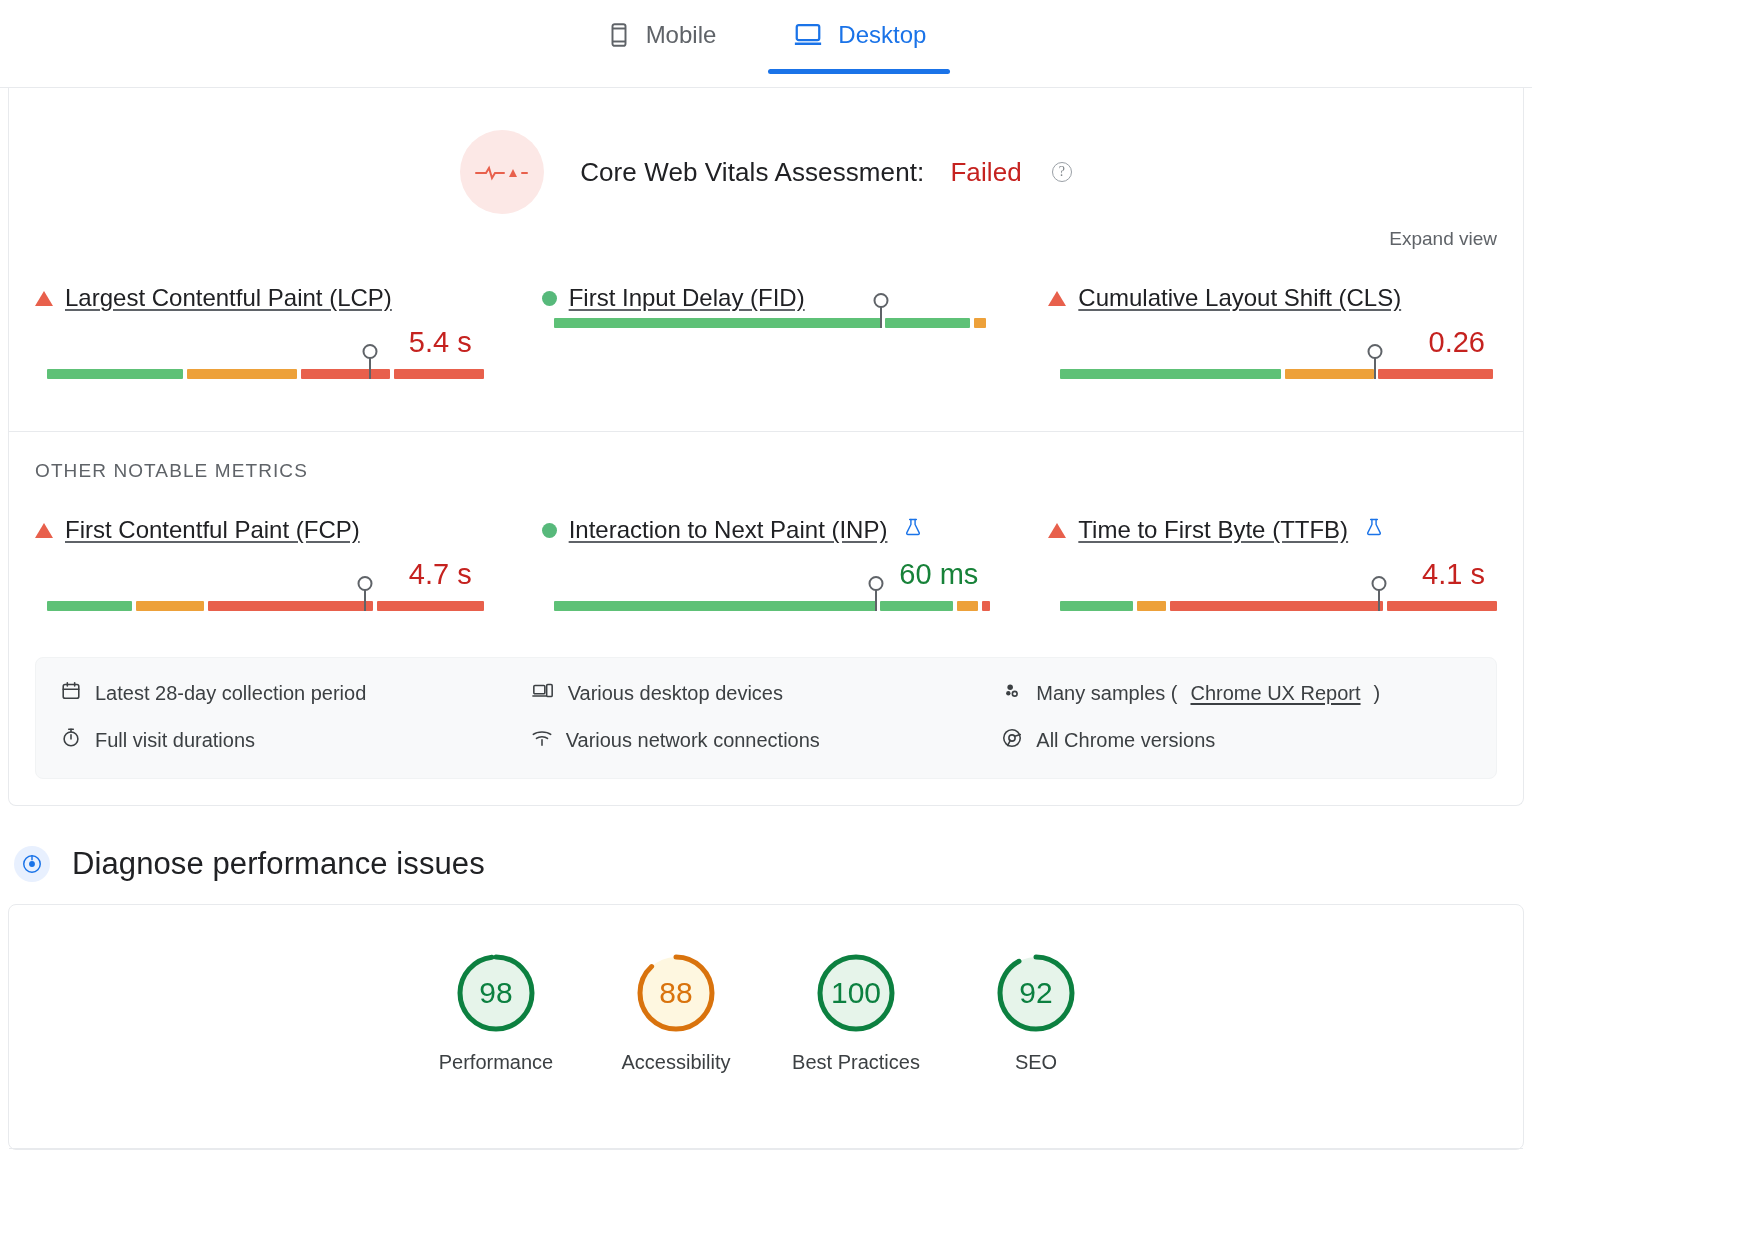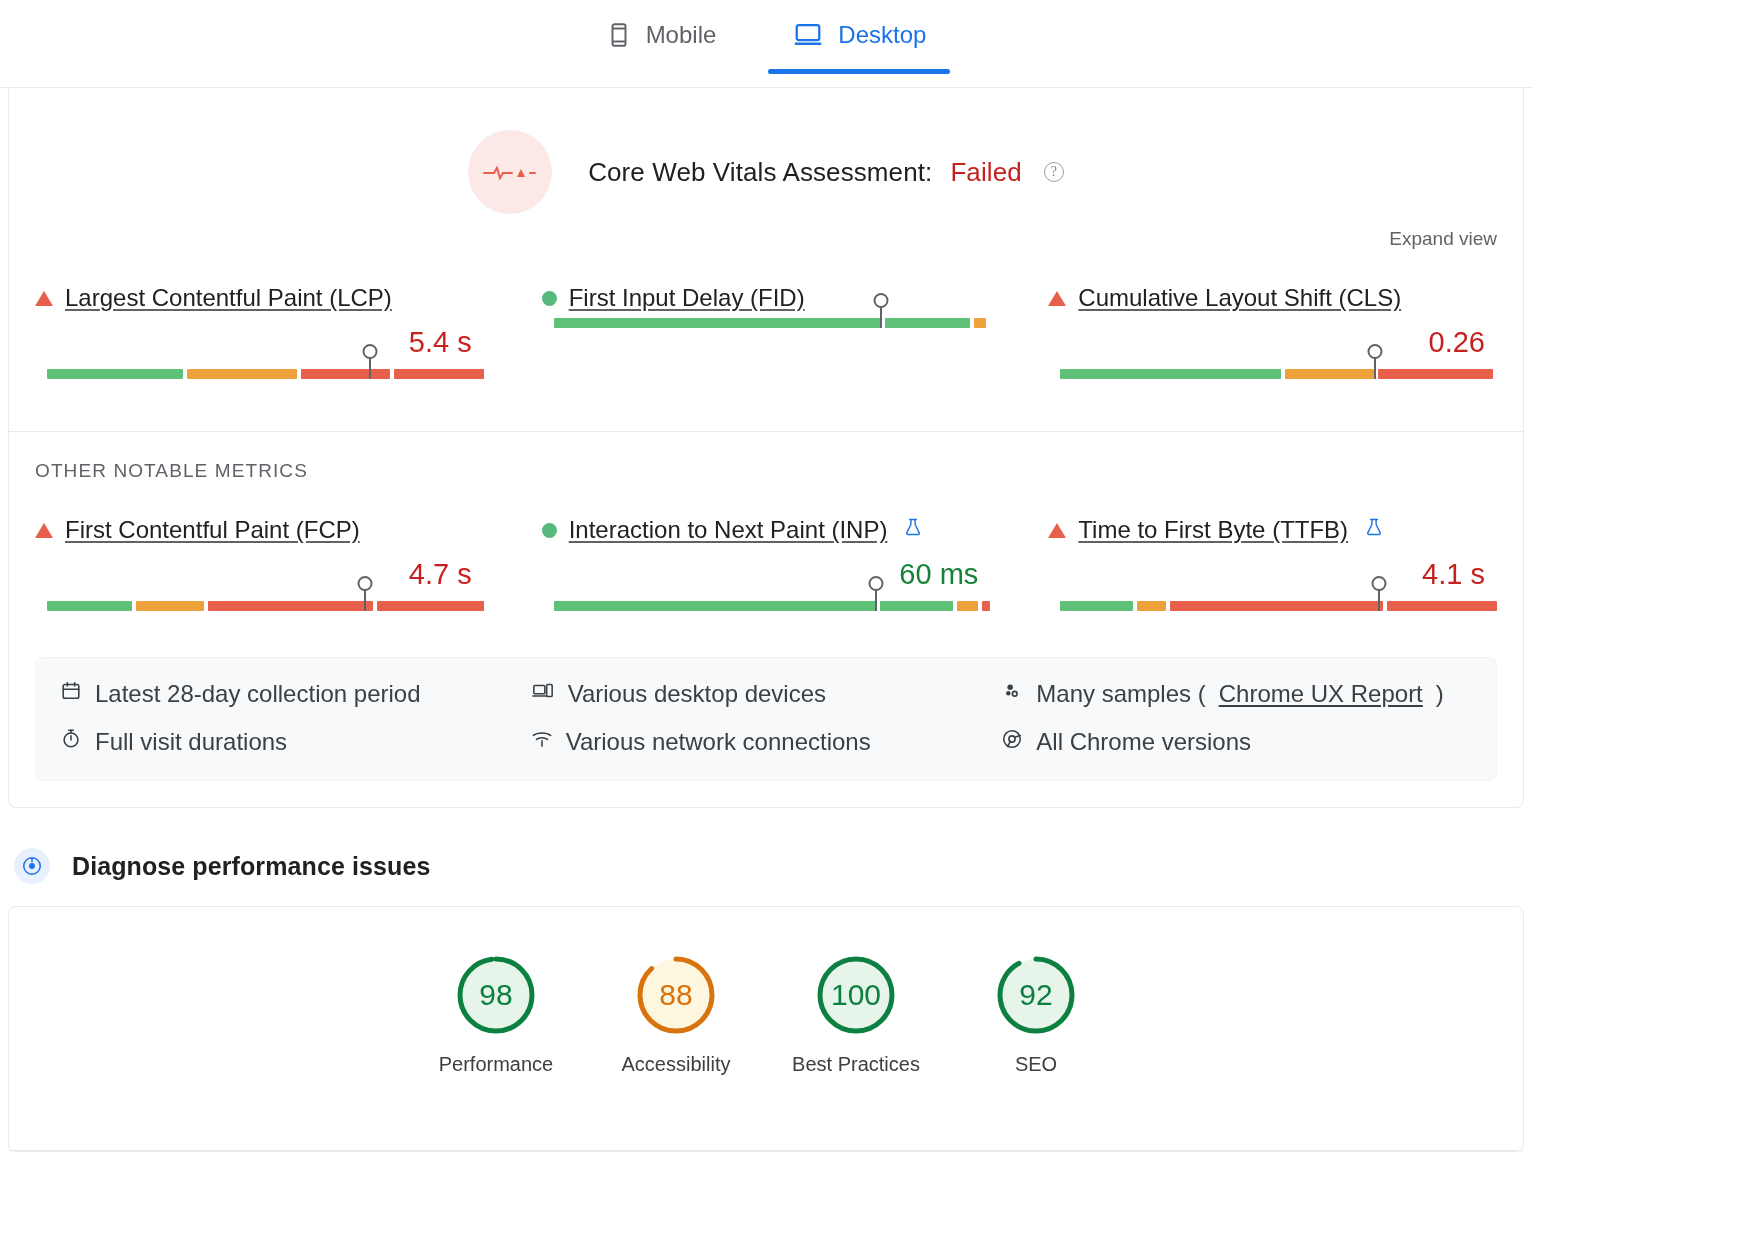--- a/index.html
+++ b/index.html
@@ -61,21 +61,21 @@
   }
   .assess-badge {
     width: 84px; height: 84px; border-radius: 50%;
     background: #fce8e6;
     display: flex; align-items: center; justify-content: center;
   }
   .assess-title {
     font-size: 26px;
     font-weight: 500;
     letter-spacing: .1px;
-    display: flex; align-items: center; gap: 18px;
+    display: flex; align-items: center; gap: 26px;
   }
   .assess-status { color: #c5221f; font-weight: 500; }
   .help-icon {
     width: 20px; height: 20px; border-radius: 50%;
     border: 1.6px solid #9aa0a6; color: #80868b;
     font-size: 14px; line-height: 17px; text-align: center;
     font-family: "Liberation Serif", serif;
     cursor: pointer; margin-left: 4px;
   }
 
@@ -173,39 +173,39 @@
     background: #f8f9fa;
     border: 1px solid #f1f3f4;
     border-radius: 8px;
     padding: 22px 24px 24px 24px;
     display: grid;
     grid-template-columns: repeat(3, 1fr);
     row-gap: 20px;
   }
   .meta-item {
     display: flex; align-items: center; gap: 13px;
-    font-size: 24px; color: #3c4043;
+    font-size: 20px; color: #3c4043;
   }
   .meta-item svg { flex: none; }
   .meta-link {
     text-decoration: underline; text-underline-offset: 3px;
     color: #3c4043; cursor: pointer;
   }
 
   
   .diagnose {
     display: flex; align-items: center; gap: 22px;
     padding: 40px 8px 22px 14px;
   }
   .diag-icon {
     width: 36px; height: 36px; border-radius: 50%;
     background: #e8f0fe;
     display: flex; align-items: center; justify-content: center;
   }
-  .diag-title { font-size: 25px; font-weight: 700; letter-spacing: .1px; }
+  .diag-title { font-size: 31px; font-weight: 400; letter-spacing: .1px; }
 
   .scorecard {
     margin: 0 8px;
     border: 1px solid #e8eaed;
     border-radius: 8px;
     background: #fff;
     height: 246px;
     position: relative;
   }
   .gauges {

